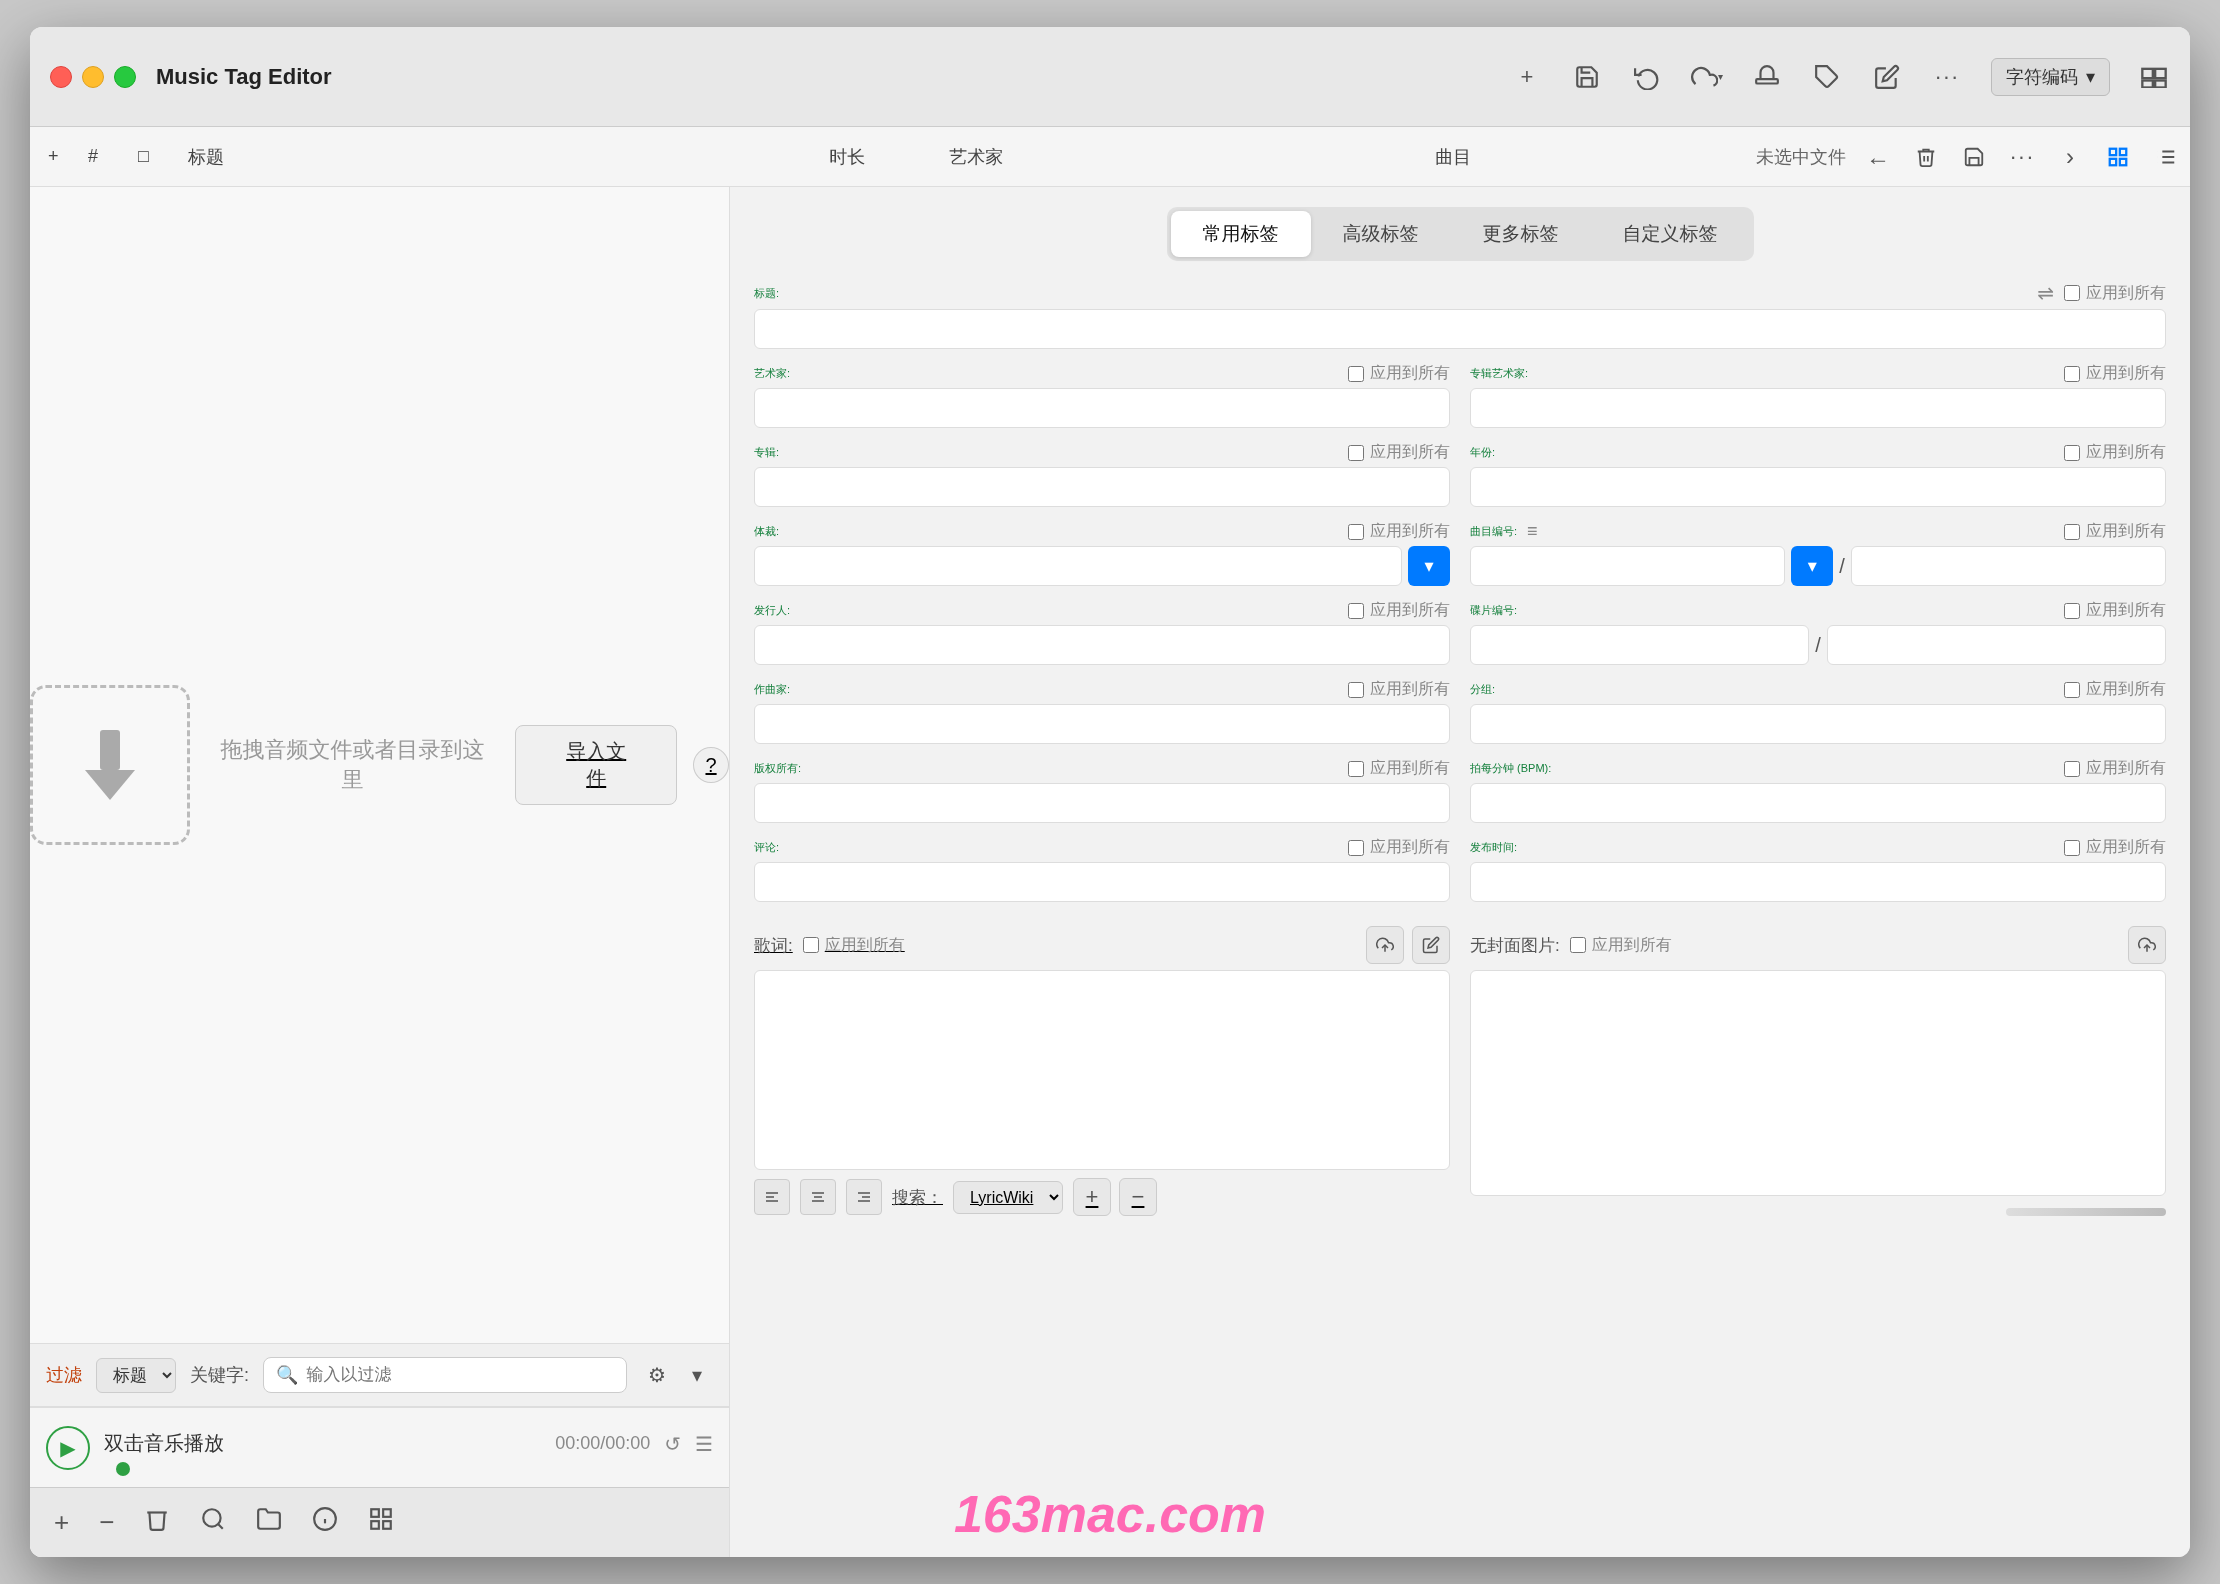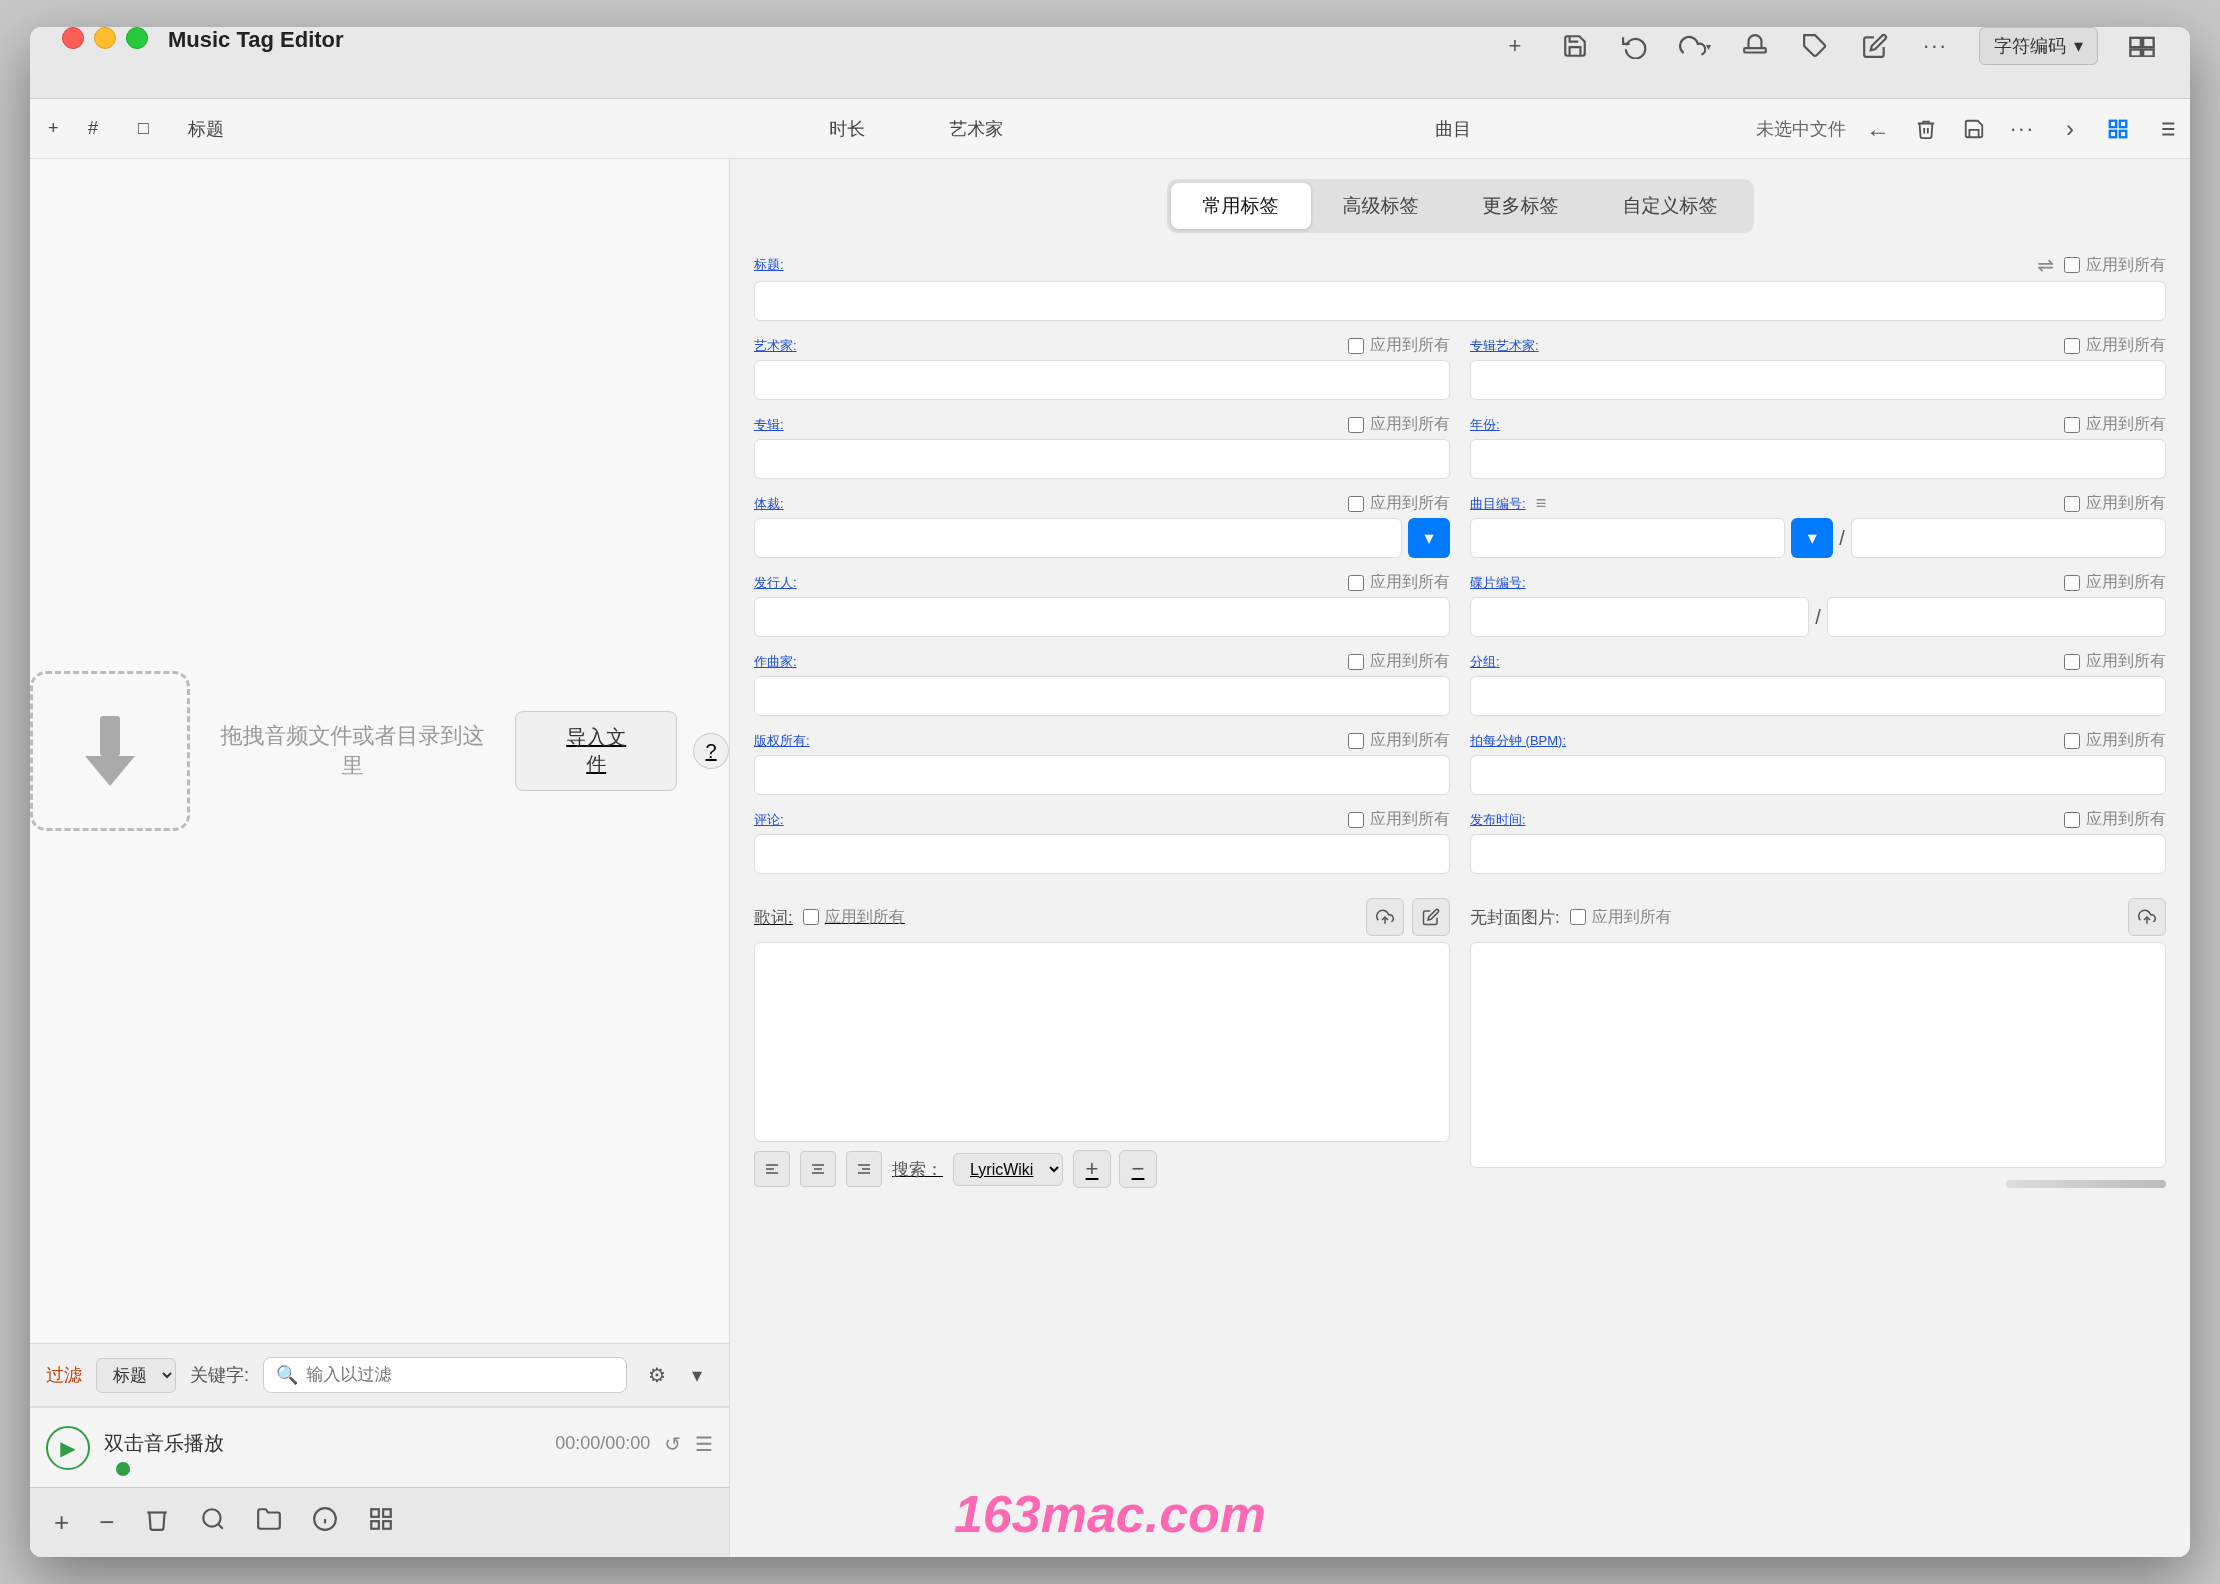--- a/index.html
+++ b/index.html
@@ -18,25 +18,25 @@
       height: 1530px;
       background: #f0f0f0;
       border-radius: 12px;
       box-shadow: 0 20px 60px rgba(0,0,0,0.4);
       display: flex;
       flex-direction: column;
       overflow: hidden;
     }
     
     .title-bar {
-      height: 72px;
+      height: 100px;
       background: #e8e8e8;
       display: flex;
-      align-items: flex-start;
-      padding: 0 32px;
+      align-items: center;
+      padding: 0 20px;
       border-bottom: 1px solid #ccc;
       flex-shrink: 0;
     }
     .traffic-lights {
       display: flex;
       gap: 10px;
       margin-right: 20px;
     }
     .traffic-light {
       width: 22px;
@@ -353,23 +353,22 @@
       align-items: flex-start;
     }
     .form-field {
       display: flex;
       flex-direction: column;
       gap: 4px;
     }
     .form-field.full { flex: 1; }
     .form-field.half { flex: 1; }
     .field-label {
-      font-size: 13px;
-      color: #1d4ed8;
-      text-decoration: underline;
+      font-size: 11px;
+      color: #15803d;
     }
     .apply-check {
       display: flex;
       align-items: center;
       gap: 6px;
       font-size: 16px;
       color: #888;
     }
     .apply-check input[type=checkbox] {
       width: 16px;

